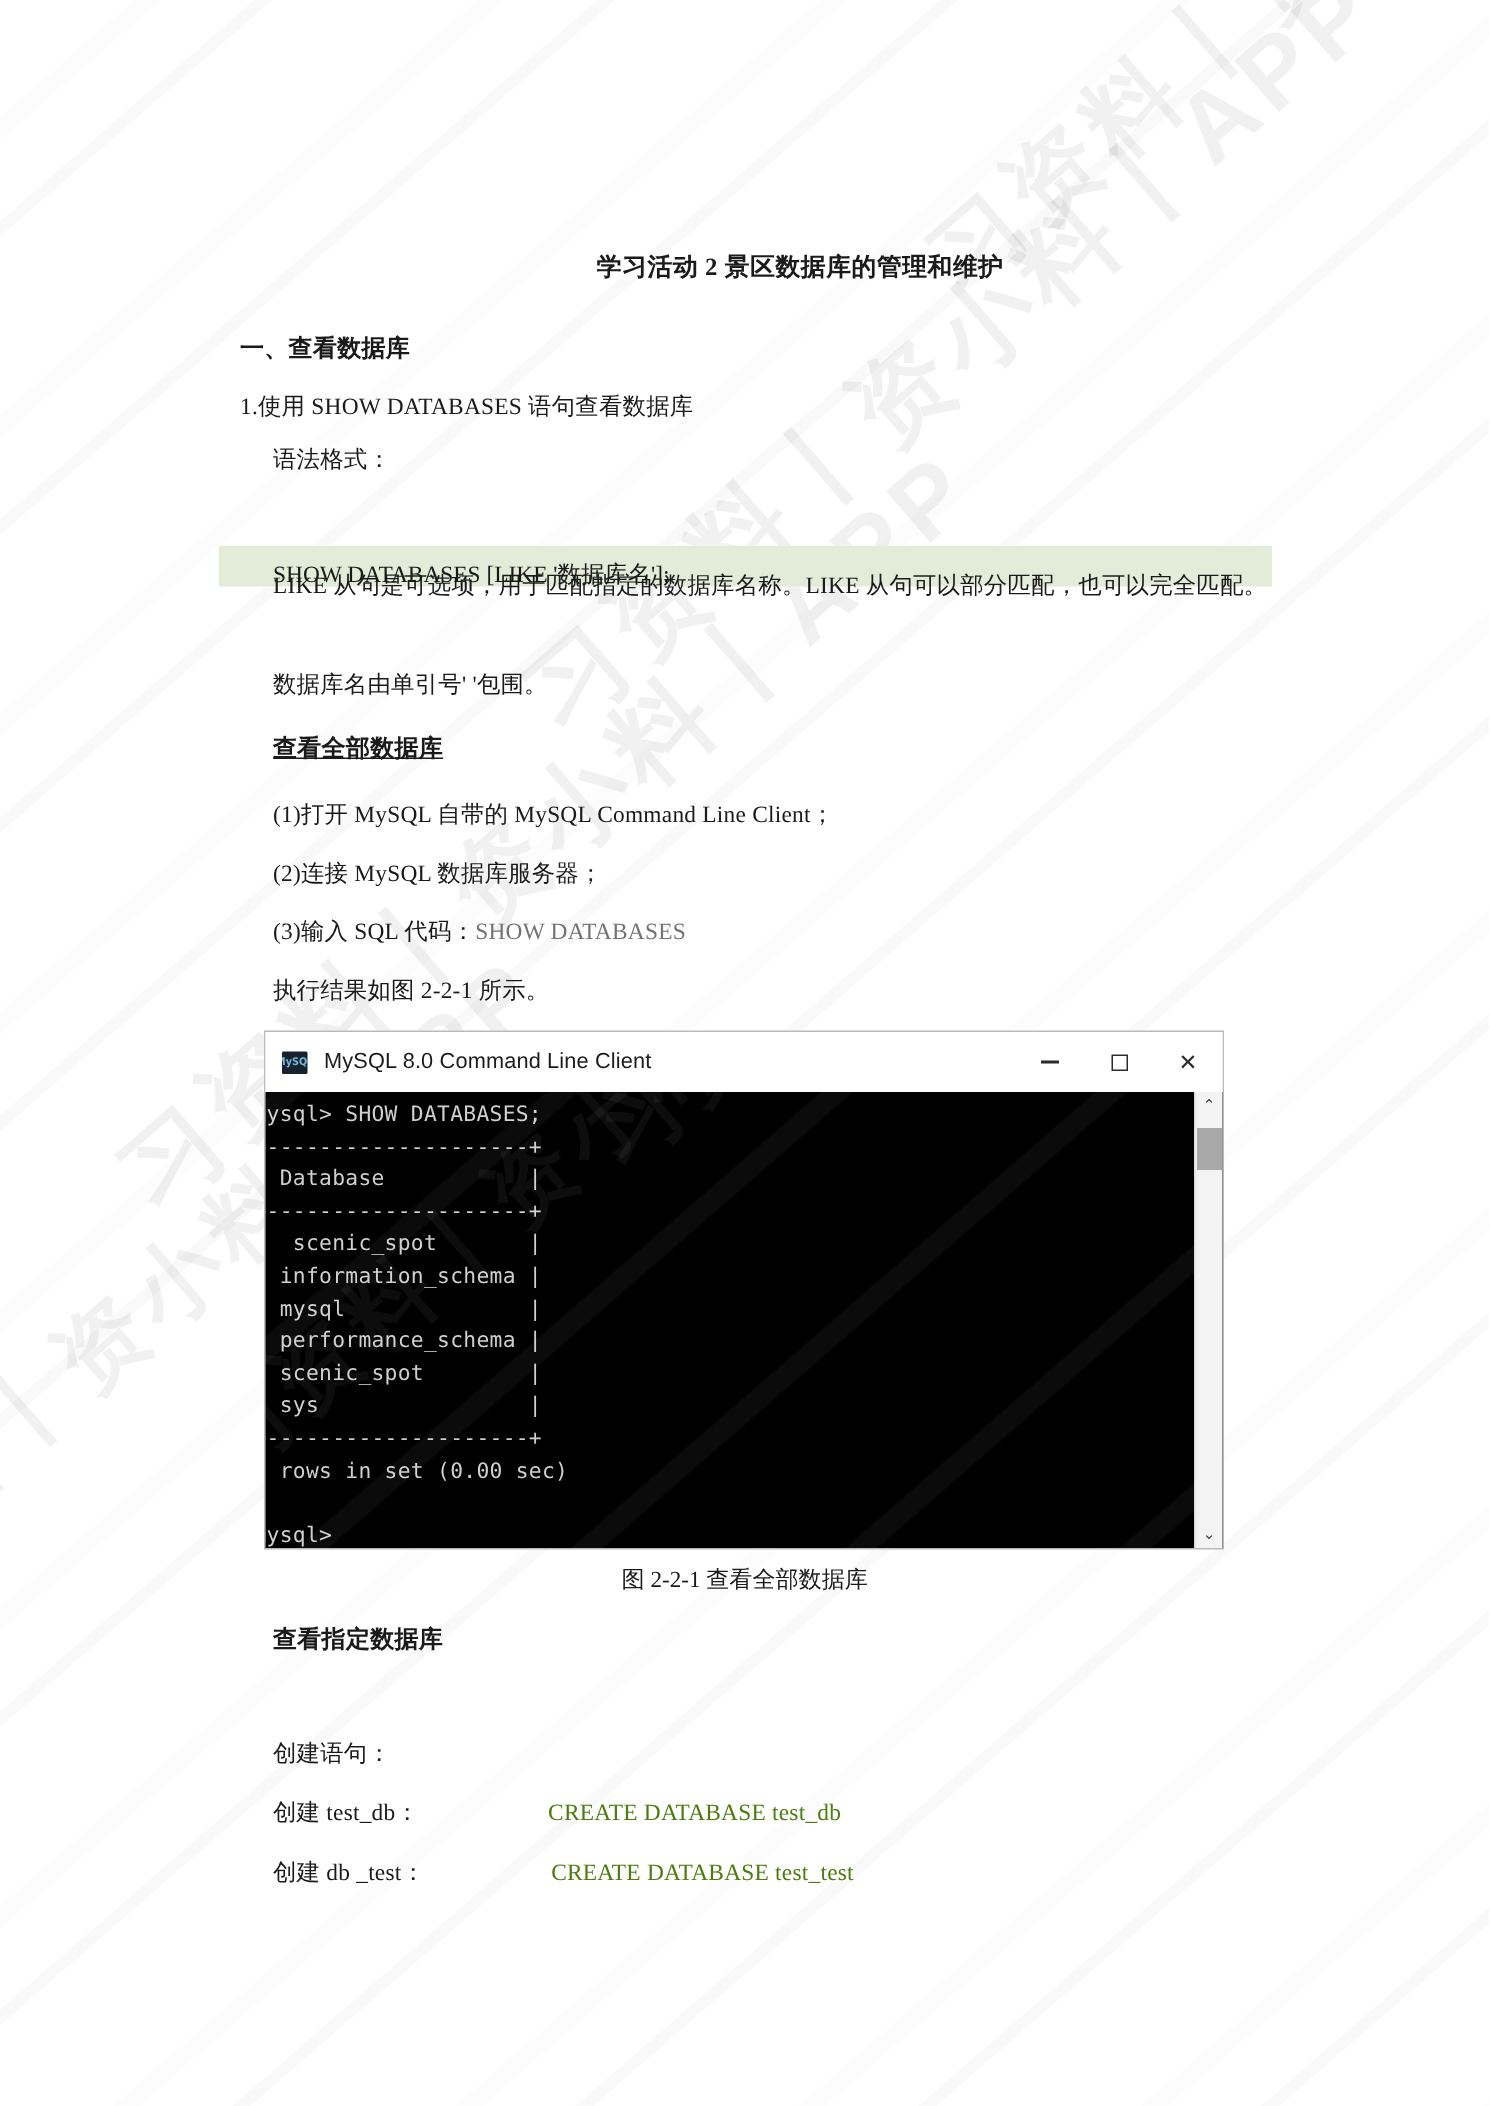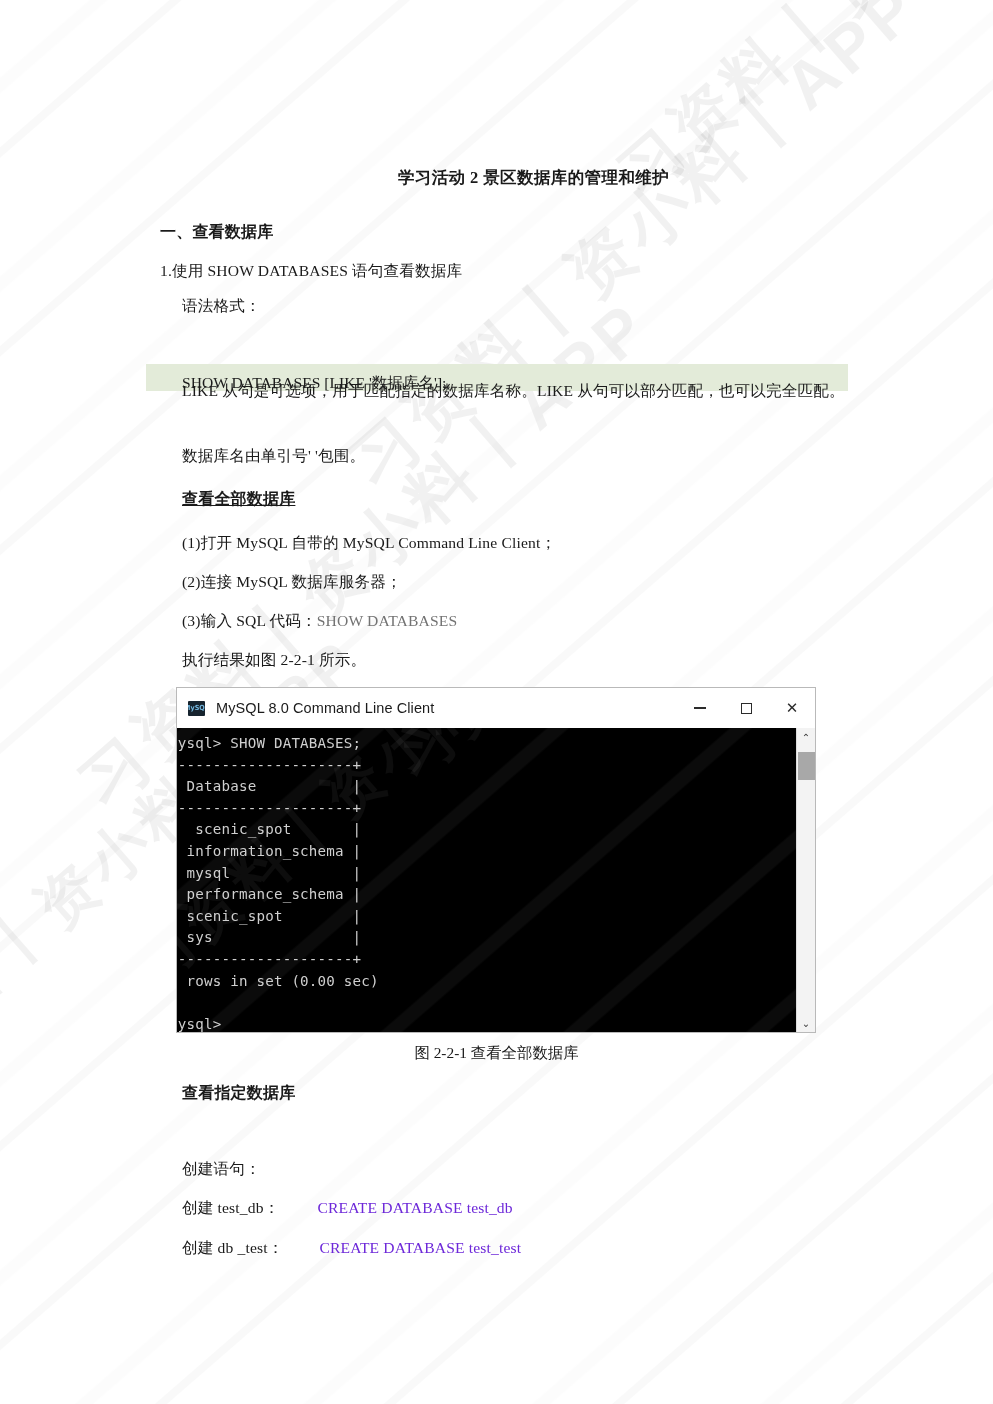--- a/index.html
+++ b/index.html
@@ -89,21 +89,21 @@
     letter-spacing: 0.15px;
     white-space: nowrap;
   }
   .p-wrap {
     position: absolute;
     font-size: 15.6px;
     line-height: 34px;
     letter-spacing: 0.15px;
   }
   .red { color: #737373; }
-  .redish { color: #6d28d9; }
+  .redish { color: #4d7c0f; margin-left: 48px; }
 
   .codebox {
     position: absolute;
     background: #e3ebd9;
     margin-top: 28px;
   }
   .codebox .codetext {
     position: absolute;
     left: 36px;
     top: 9px;

